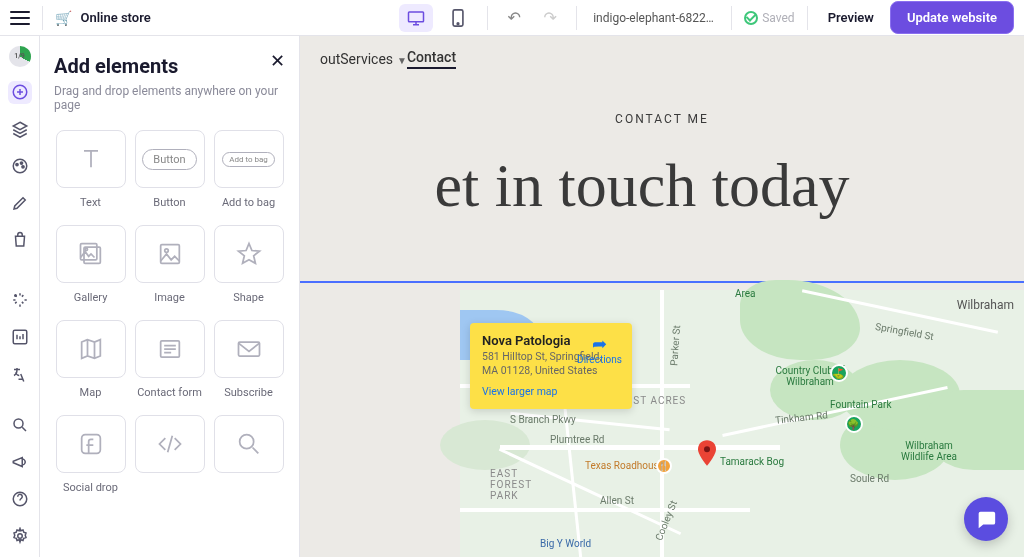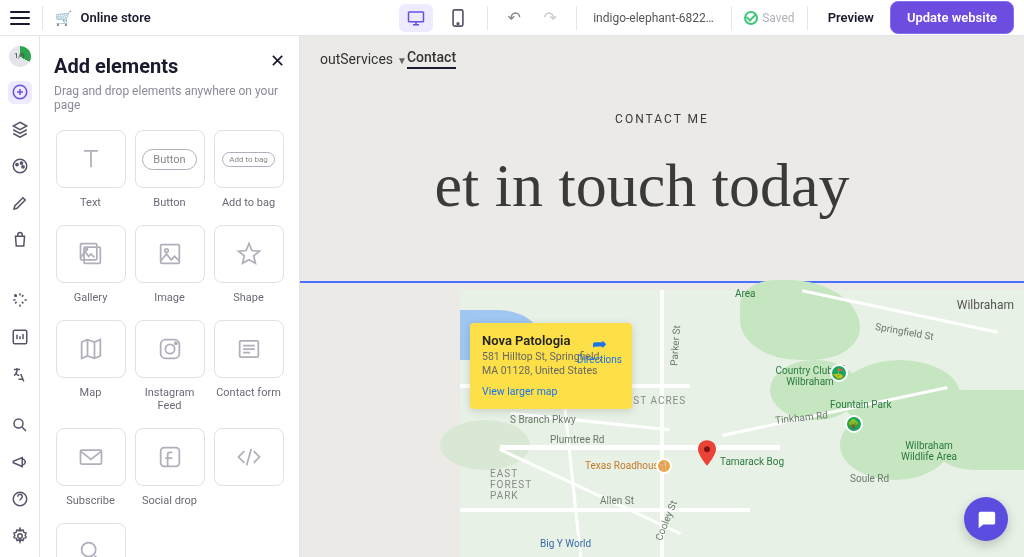--- a/index.html
+++ b/index.html
@@ -248,30 +248,20 @@
           <div class="element-box">
             <svg viewBox="0 0 24 24">
               <path d="M9 4L4 6v14l5-2 6 2 5-2V4l-5 2-6-2zM9 4v14m6-12v14"></path>
             </svg>
           </div>
           <div class="element-label">Map</div>
         </div>
       <div class="element-card">
           <div class="element-box">
             <svg viewBox="0 0 24 24">
-              <rect x="4" y="4" width="16" height="16" rx="4"></rect>
-              <circle cx="12" cy="12" r="4"></circle>
-              <circle cx="17" cy="7" r="1" fill="#b0b0bc"></circle>
-            </svg>
-          </div>
-          <div class="element-label">Instagram Feed</div>
-        </div>
-      <div class="element-card">
-          <div class="element-box">
-            <svg viewBox="0 0 24 24">
               <rect x="4" y="5" width="16" height="14" rx="1"></rect>
               <path d="M7 9h10M7 12h10M7 15h6"></path>
             </svg>
           </div>
           <div class="element-label">Contact form</div>
         </div>
       <div class="element-card">
           <div class="element-box">
             <svg viewBox="0 0 24 24">
               <rect x="3" y="6" width="18" height="12" rx="1"></rect>

